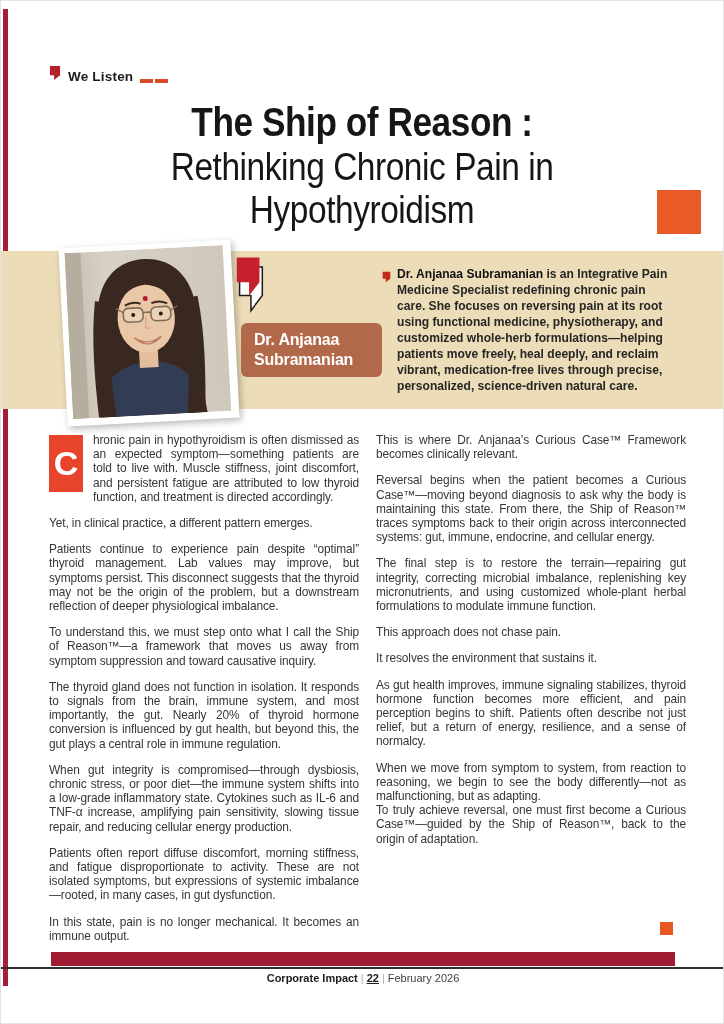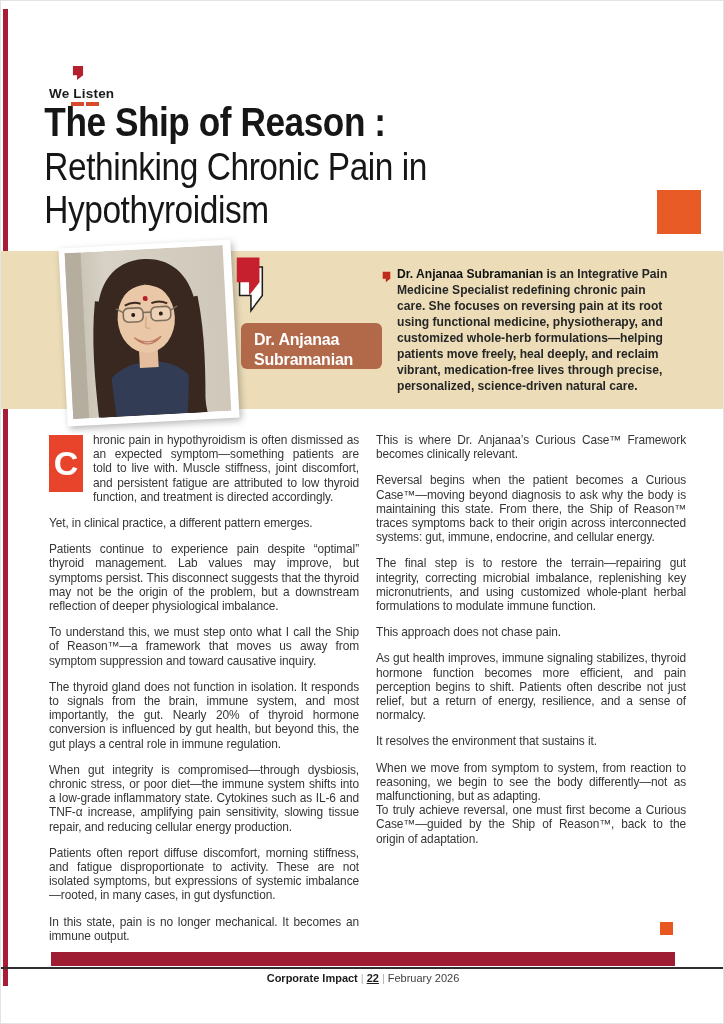--- a/index.html
+++ b/index.html
@@ -4,46 +4,46 @@
 <style>
   html,body{margin:0;padding:0;background:#ffffff;}
   .page{
     position:relative;width:724px;height:1024px;background:#fff;overflow:hidden;
     font-family:"Liberation Sans",sans-serif;border:1px solid #e3e3e3;box-sizing:border-box;
   }
   
   .edge-bar{position:absolute;left:2px;top:8px;width:5px;height:977px;background:#a51e35;}
 
   
-  .kicker{position:absolute;left:48px;top:64px;display:flex;align-items:center;flex-direction:column;}
+  .kicker{position:absolute;left:48px;top:64px;display:flex;align-items:flex-end;}
   .kicker .q{margin-right:7px;}
   .kicker-label{font-weight:bold;font-size:13.5px;color:#1c1c1c;letter-spacing:.2px;line-height:17px;}
   .kicker-dashes{display:flex;align-items:flex-end;margin-left:5px;padding-bottom:2px;}
   .kicker-dashes i{display:block;width:13px;height:4px;background:#d94a2a;margin-left:2px;}
 
   
-  .title{position:absolute;left:0;right:0;top:98px;color:#161616;}
+  .title{position:absolute;left:0;right:0;top:98px;text-align:center;color:#161616;}
   .title-line{transform:scaleX(.88);transform-origin:50% 50%;}
   .t1{font-weight:bold;font-size:40px;line-height:47px;letter-spacing:-.5px;}
   .t2{font-weight:normal;font-size:38px;line-height:43px;letter-spacing:-.5px;}
   .title-square{position:absolute;left:656px;top:189px;width:44px;height:44px;background:#e85a26;}
 
   
   .band{position:absolute;left:0;top:250px;width:724px;height:158px;background:#ecddb8;}
 
   
   .photo{position:absolute;left:62px;top:243px;width:172px;height:178px;background:#fff;
     padding:5px;box-sizing:border-box;transform:rotate(-3deg);box-shadow:2px 3px 7px rgba(0,0,0,.28);}
   .photo svg{display:block;}
 
   
   .badge{position:absolute;left:231px;top:254px;}
 
   
-  .name-box{position:absolute;left:240px;top:322px;width:141px;height:46px;background:#b2694a;
+  .name-box{position:absolute;left:240px;top:322px;width:141px;height:54px;background:#b2694a;
     border-radius:6px;color:#fff;font-weight:bold;font-size:16px;line-height:20px;
     padding:7px 0 0 13px;box-sizing:border-box;letter-spacing:-.2px;}
 
   
   .bio-icon{position:absolute;left:381px;top:268px;}
   .bio{position:absolute;left:396px;top:265px;width:300px;transform:scaleX(.93);transform-origin:left top;
     font-size:13px;line-height:16px;color:#1f1f1f;font-weight:bold;text-align:left;}
   .bio-name{font-weight:bold;color:#111;}
   .bio-rest{font-weight:bold;color:#262626;}
 
@@ -166,22 +166,22 @@
       </div>
   </div>
 
   <div class="col col-right">
     <div>
 
     <p class="body-p">This is where Dr. Anjanaa’s Curious Case™ Framework becomes clinically relevant.</p>
         <p class="body-p">Reversal begins when the patient becomes a Curious Case™—moving beyond diagnosis to ask why the body is maintaining this state. From there, the Ship of Reason™ traces symptoms back to their origin across interconnected systems: gut, immune, endocrine, and cellular energy.</p>
         <p class="body-p">The final step is to restore the terrain—repairing gut integrity, correcting microbial imbalance, replenishing key micronutrients, and using customized whole-plant herbal formulations to modulate immune function.</p>
         <p class="body-p">This approach does not chase pain.</p>
+        <p class="body-p">It resolves the environment that sustains it.</p>
         <p class="body-p">As gut health improves, immune signaling stabilizes, thyroid hormone function becomes more efficient, and pain perception begins to shift. Patients often describe not just relief, but a return of energy, resilience, and a sense of normalcy.</p>
-        <p class="body-p">It resolves the environment that sustains it.</p>
         <p class="body-p">When we move from symptom to system, from reaction to reasoning, we begin to see the body differently—not as malfunctioning, but as adapting.</p>
         <p class="body-p tight">To truly achieve reversal, one must first become a Curious Case™—guided by the Ship of Reason™, back to the origin of adaptation.</p>
       </div>
   </div>
 
   <div class="end-mark"></div>
 
   <div class="footer-bar"></div>
   <div class="footer-rule"></div>
   <div class="footer-text">

